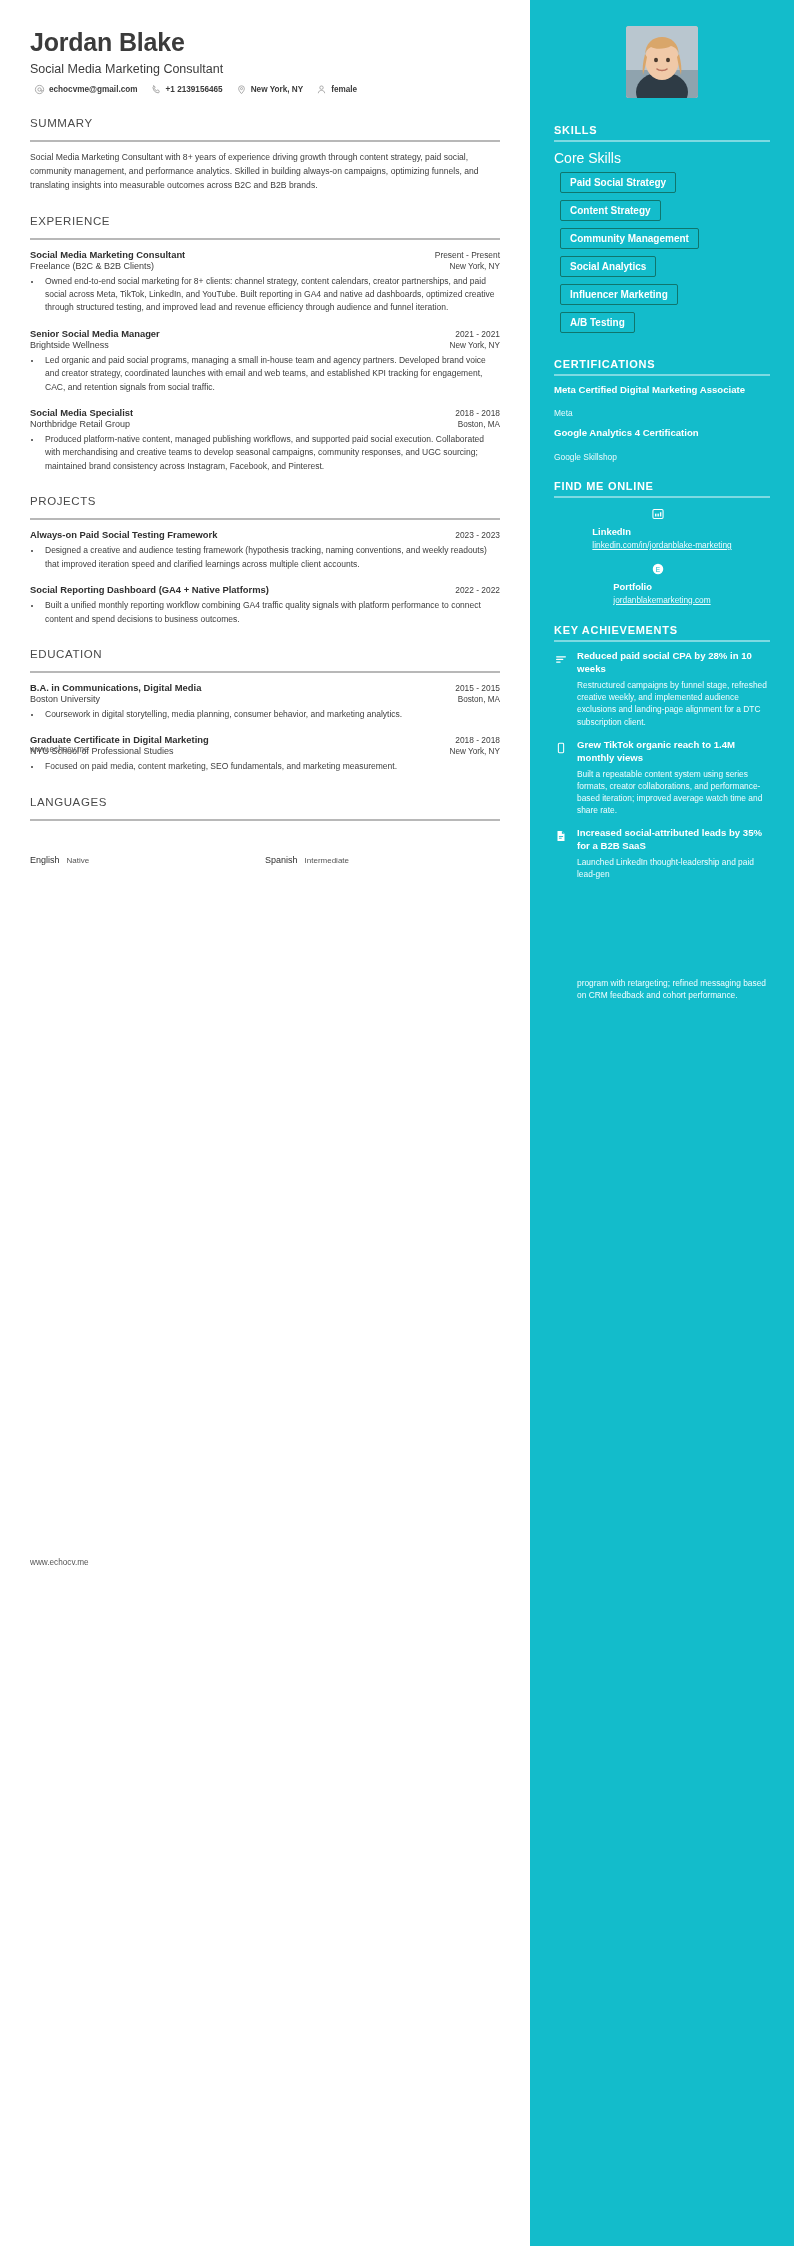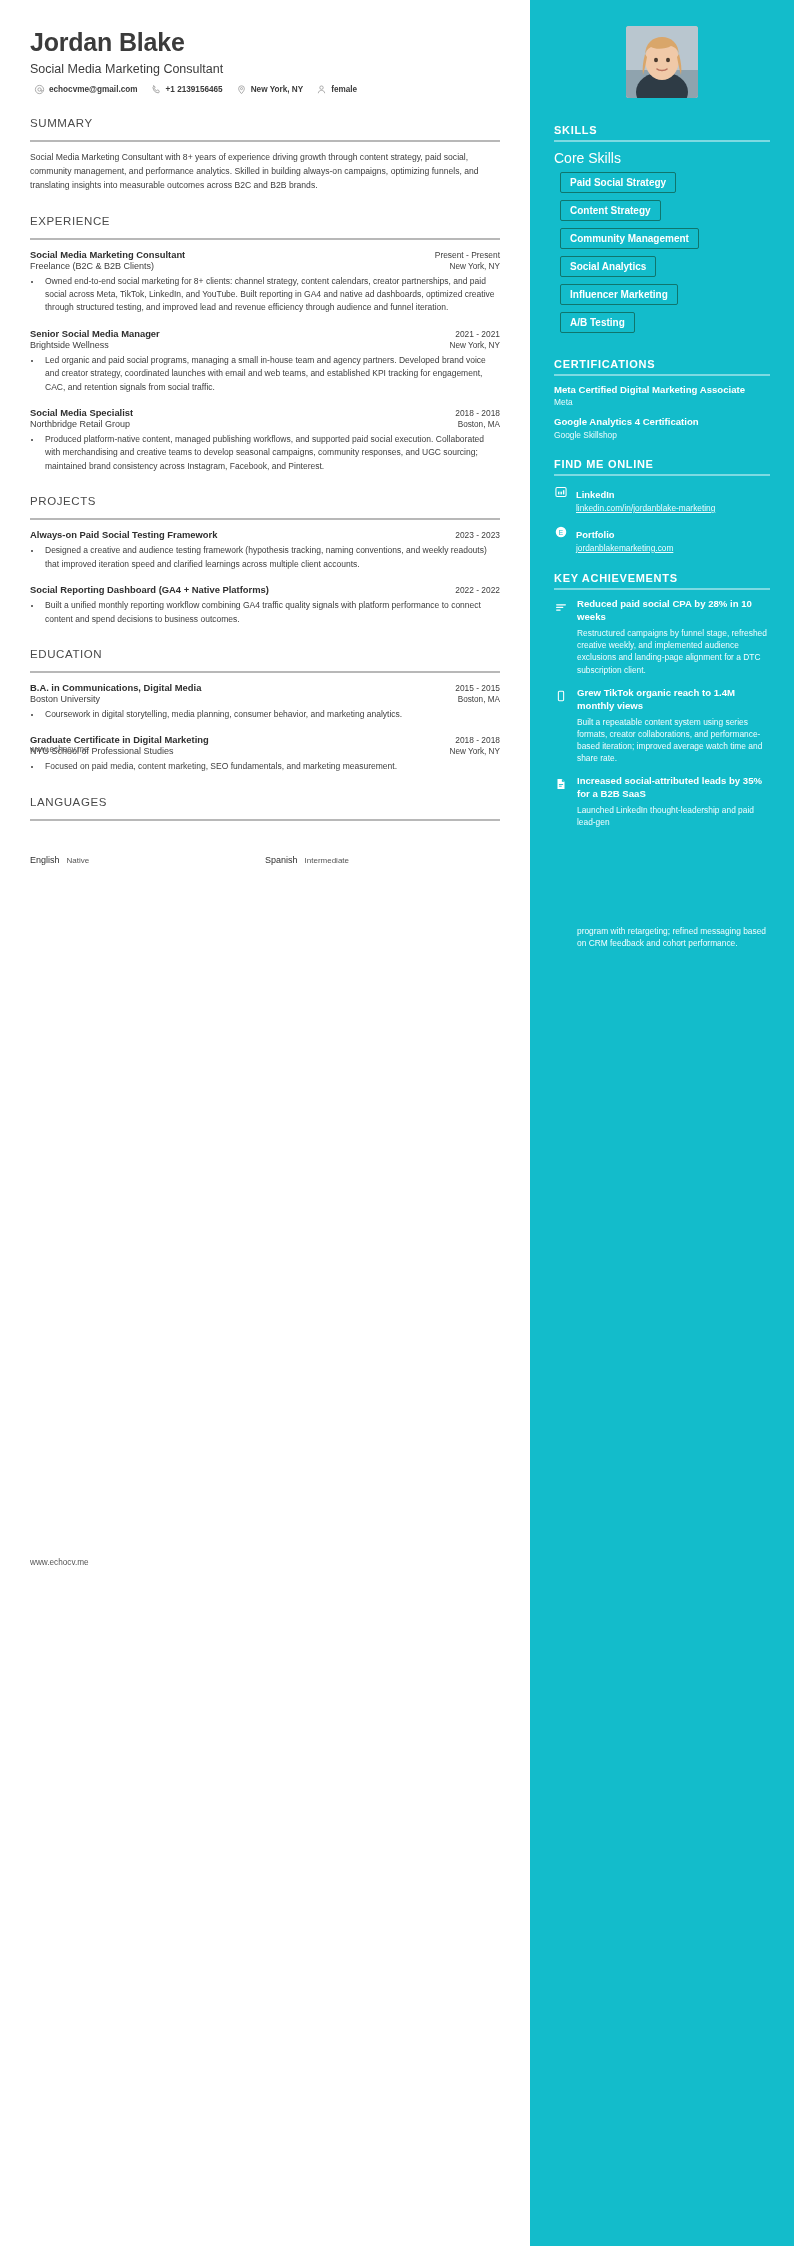--- a/index.html
+++ b/index.html
@@ -212,27 +212,28 @@
     margin: 0 0 7px 6px;
   }
   .cert { margin-bottom: 9px; }
   .cert-name {
     font-size: 9.6px;
     font-weight: bold;
     line-height: 1.3;
   }
   .cert-issuer {
     font-size: 8.4px;
-    margin-top: 1px;
+    margin-top: 12px;
     color: #eafbfd;
   }
   .link-row {
     display: flex;
-    align-items: flex-start;
+    align-items: center;
     margin-bottom: 9px;
+    flex-direction: column;
   }
   .link-icon {
     width: 14px;
     height: 14px;
     flex: 0 0 14px;
     margin-right: 8px;
     margin-top: 1px;
     color: #ffffff;
   }
   .link-icon svg { display:block; }

